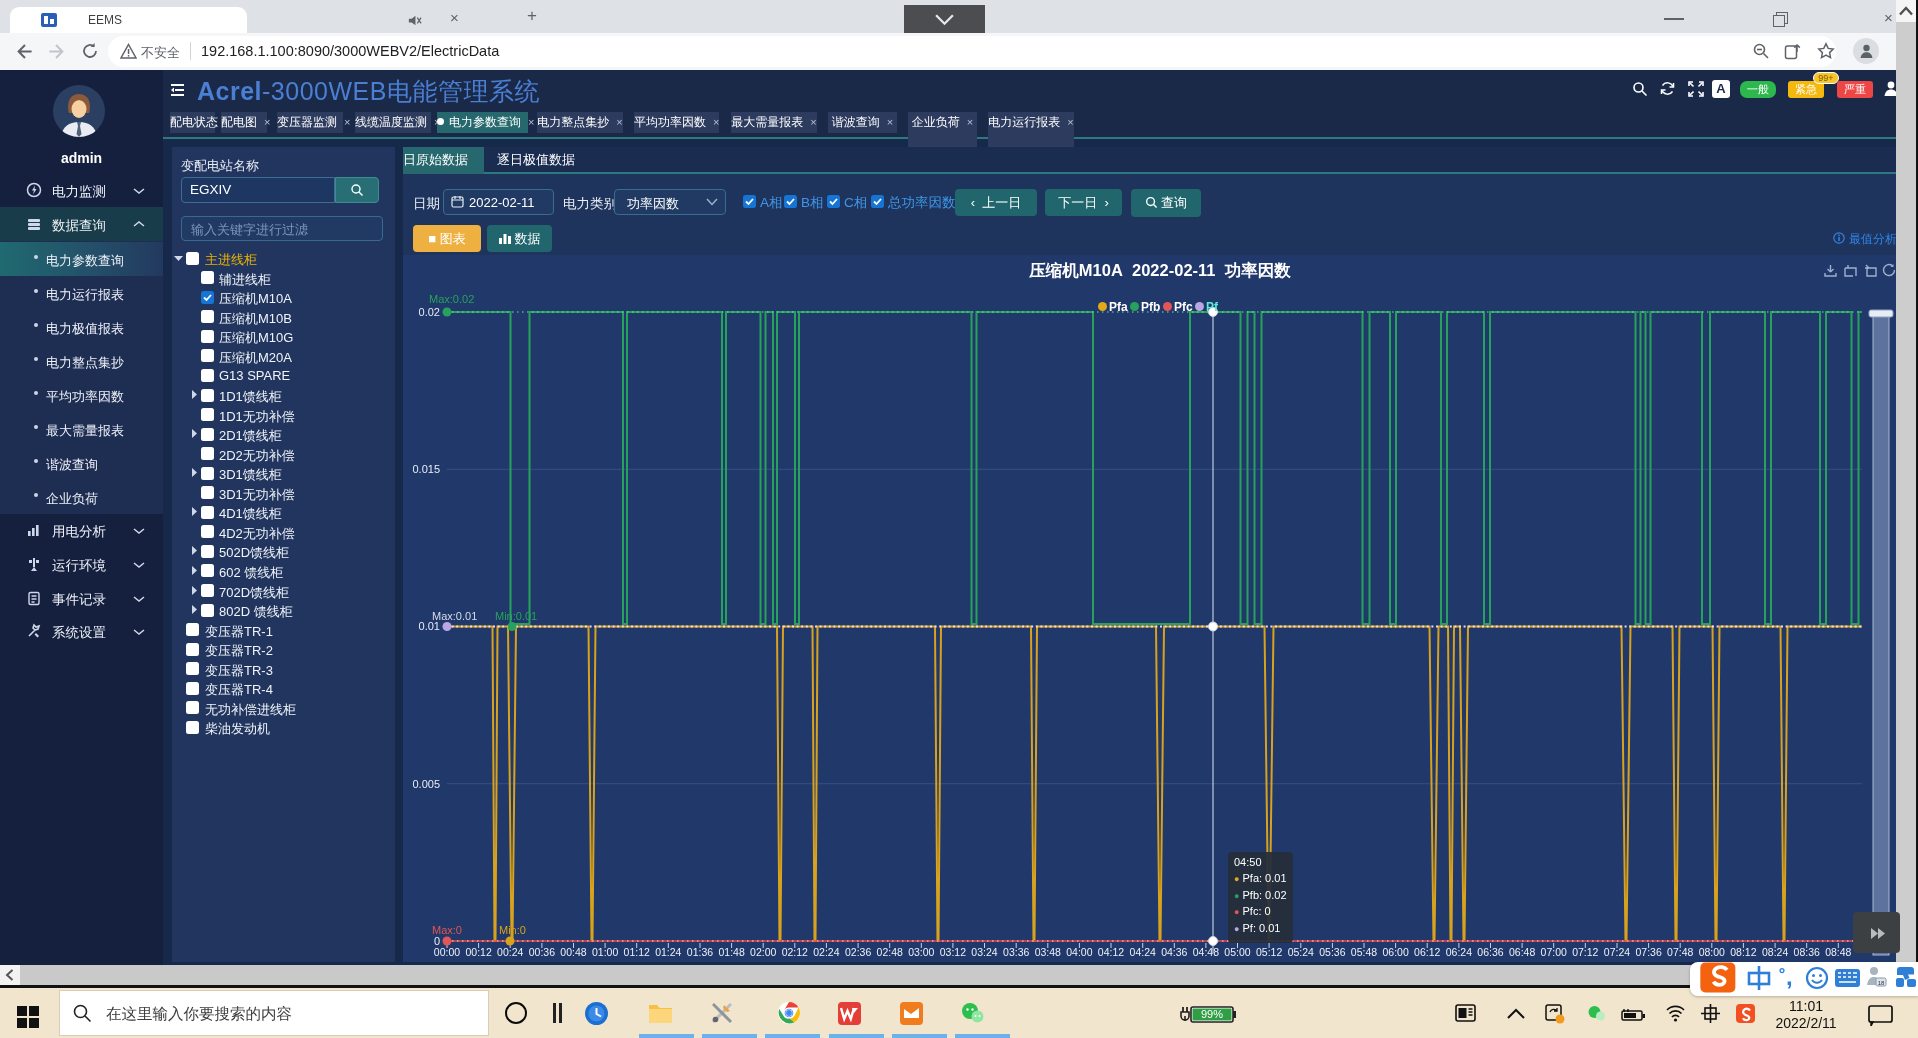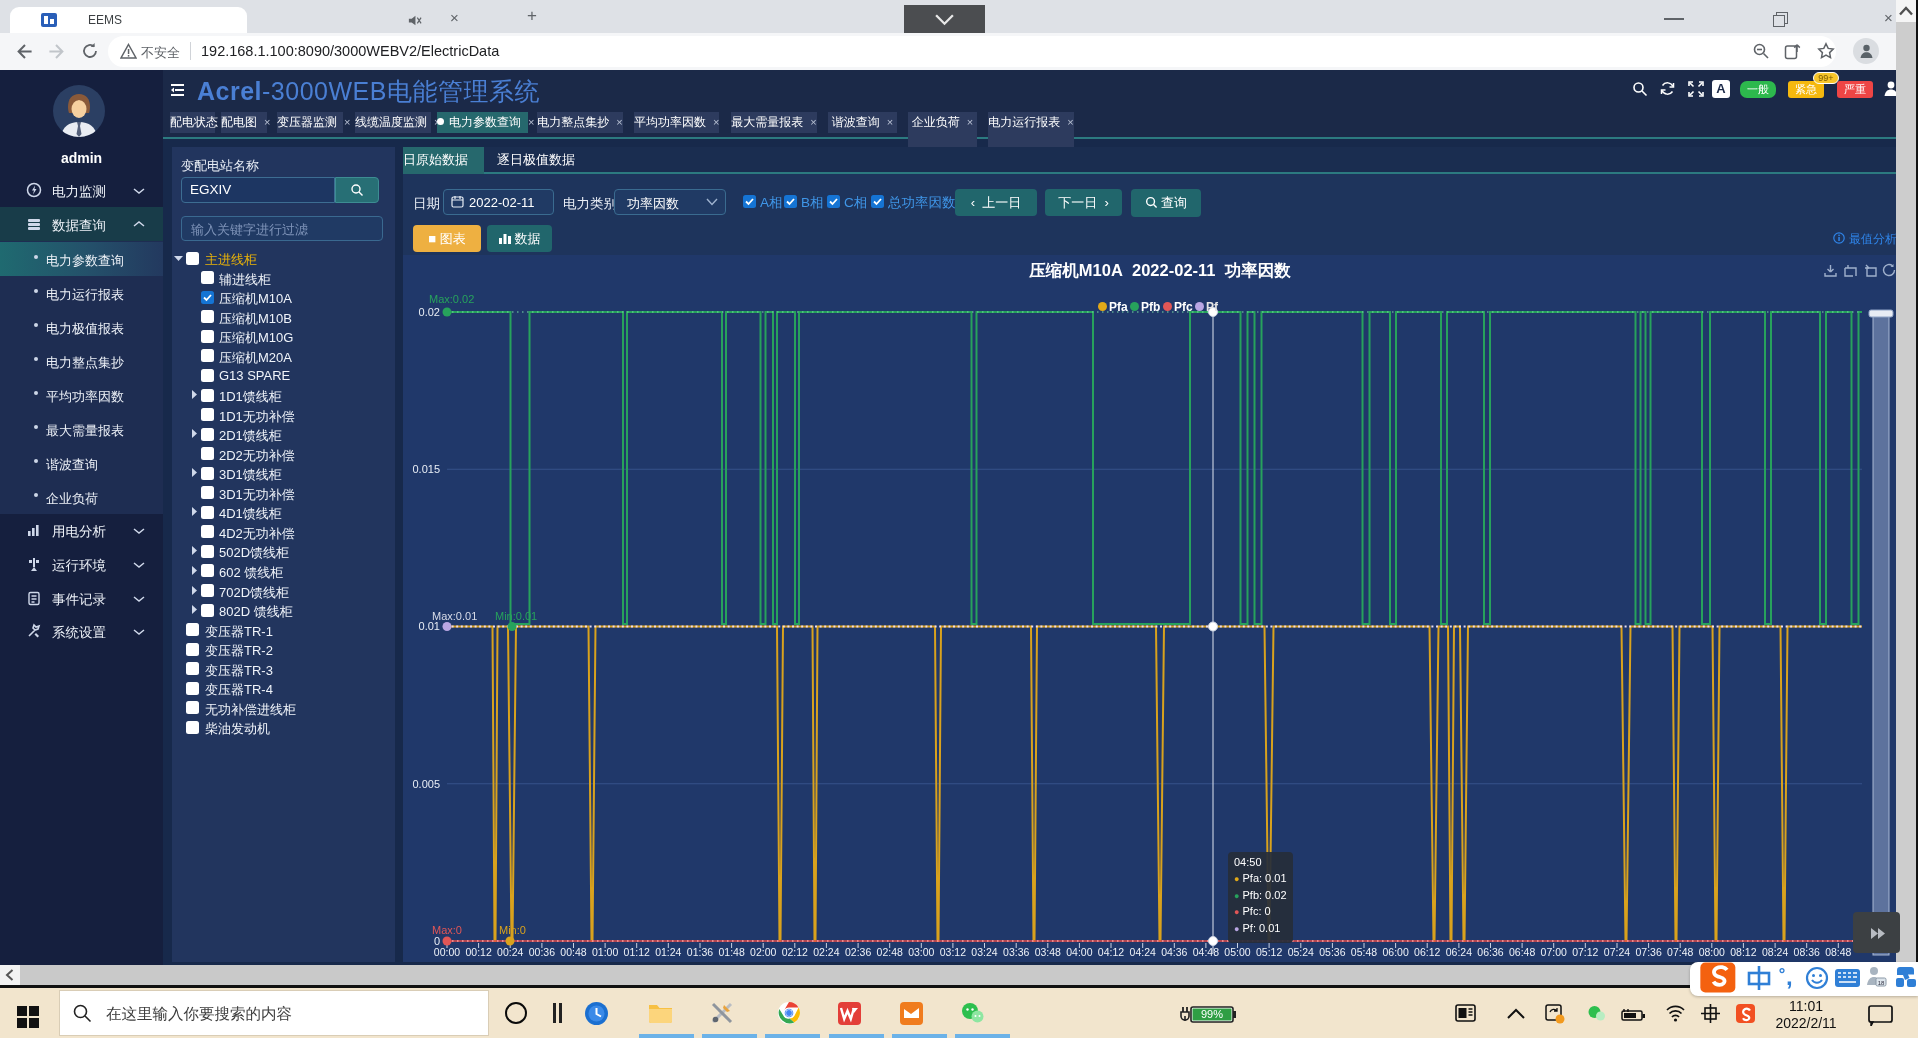--- a/index.html
+++ b/index.html
@@ -460,21 +460,21 @@
     <rect x="5.3" y="2.6" width="1.5" height="1.5" fill="#2f84e8"></rect>
   </svg>
 <div class="abs" style="left:1849px;top:231px;font-size:12px;color:#2f84e8">最值分析</div>
 <div class="abs" style="left:1098px;top:302px;width:9px;height:9px;border-radius:50%;background:#e2a918"></div>
 <div class="abs" style="left:1109px;top:300px;font-size:12px;font-weight:bold;color:#fff">Pfa</div>
 <div class="abs" style="left:1130px;top:302px;width:9px;height:9px;border-radius:50%;background:#27a25c"></div>
 <div class="abs" style="left:1141px;top:300px;font-size:12px;font-weight:bold;color:#fff">Pfb</div>
 <div class="abs" style="left:1163px;top:302px;width:9px;height:9px;border-radius:50%;background:#e15656"></div>
 <div class="abs" style="left:1174px;top:300px;font-size:12px;font-weight:bold;color:#fff">Pfc</div>
 <div class="abs" style="left:1195px;top:302px;width:9px;height:9px;border-radius:50%;background:#b9a6e3"></div>
-<div class="abs" style="left:1206px;top:300px;font-size:12px;font-weight:bold;color:#e5e5e5">Pf</div>
+<div class="abs" style="left:1206px;top:300px;font-size:12px;font-weight:bold;color:#5eead4">Pf</div>
 <svg class="abs" style="left:1824px;top:264px" width="13" height="13" viewBox="0 0 13 13">
     <path d="M6.5 1v7M6.5 8L3.5 5M6.5 8l3-3" stroke="#9fb0cc" stroke-width="1.4" fill="none"></path>
     <path d="M1 9v3h11V9" stroke="#9fb0cc" stroke-width="1.4" fill="none"></path>
   </svg>
 <svg class="abs" style="left:1844px;top:264px" width="13" height="13" viewBox="0 0 13 13">
     <path d="M1 4v8h8" stroke="#9fb0cc" stroke-width="1.4" fill="none"></path>
     <path d="M4 4h8v8" stroke="#9fb0cc" stroke-width="1.4" fill="none"></path>
     <path d="M4 4V1M4 4L1 4" stroke="#9fb0cc" stroke-width="1.4"></path>
   </svg>
 <svg class="abs" style="left:1864px;top:264px" width="13" height="13" viewBox="0 0 13 13">

